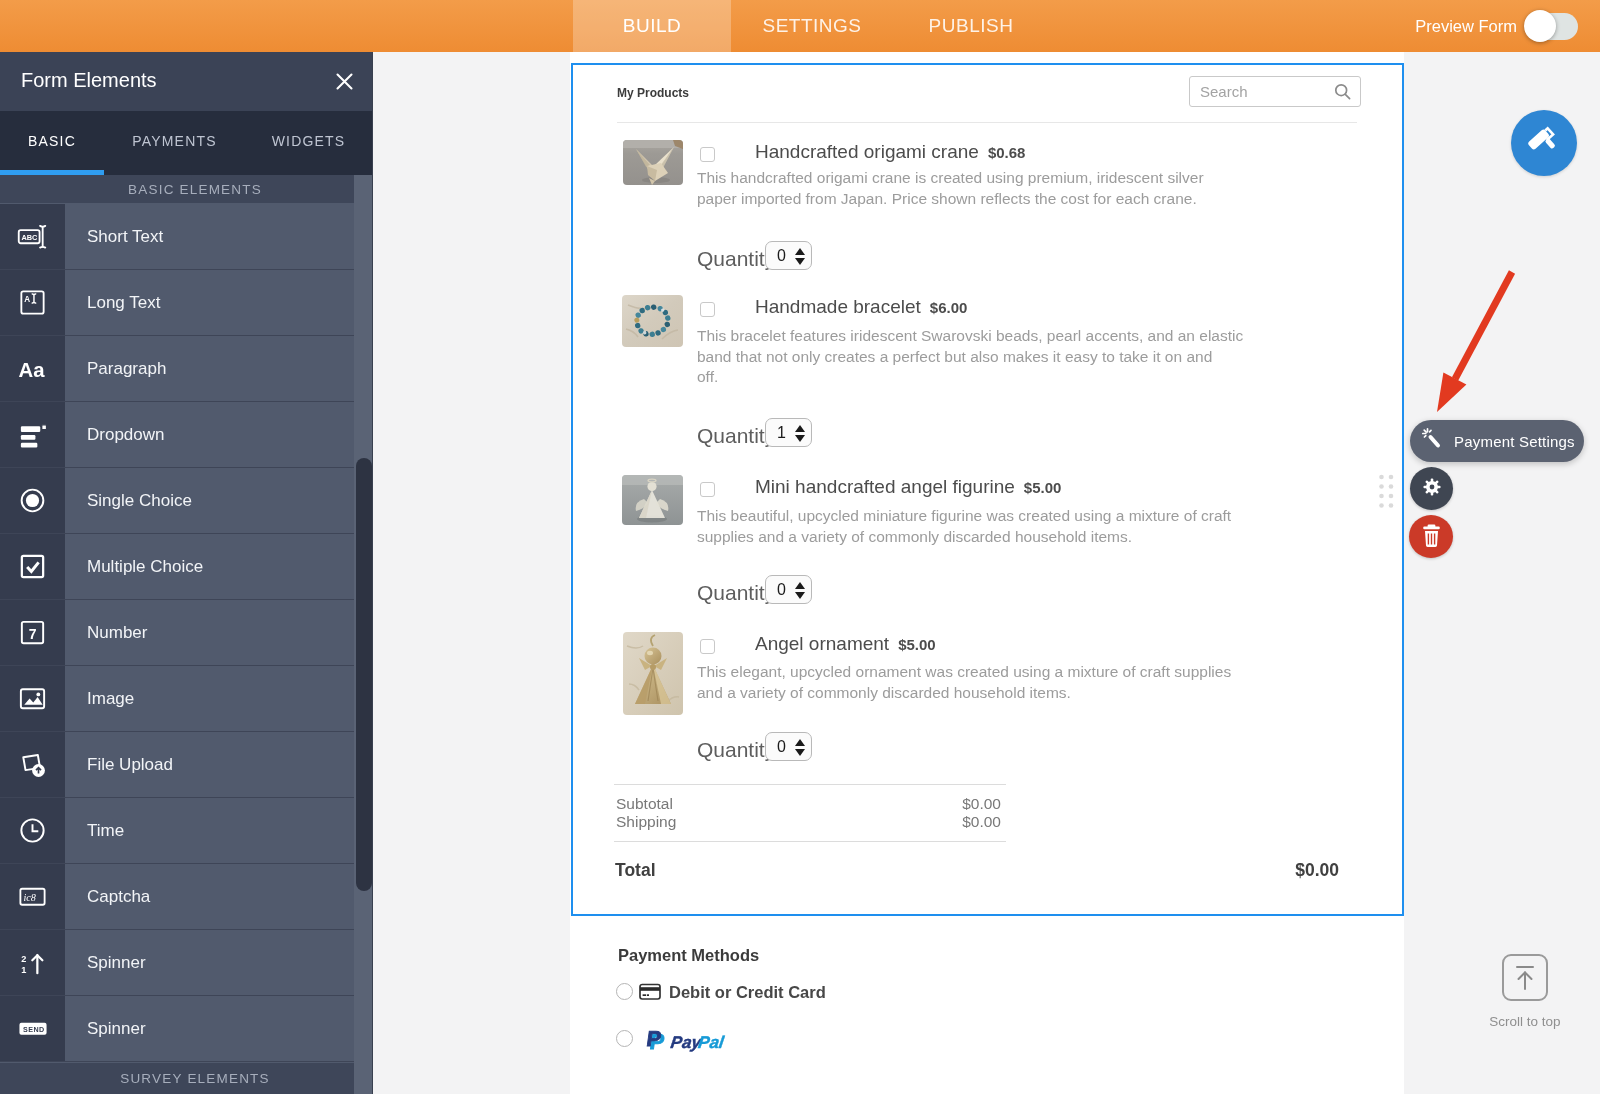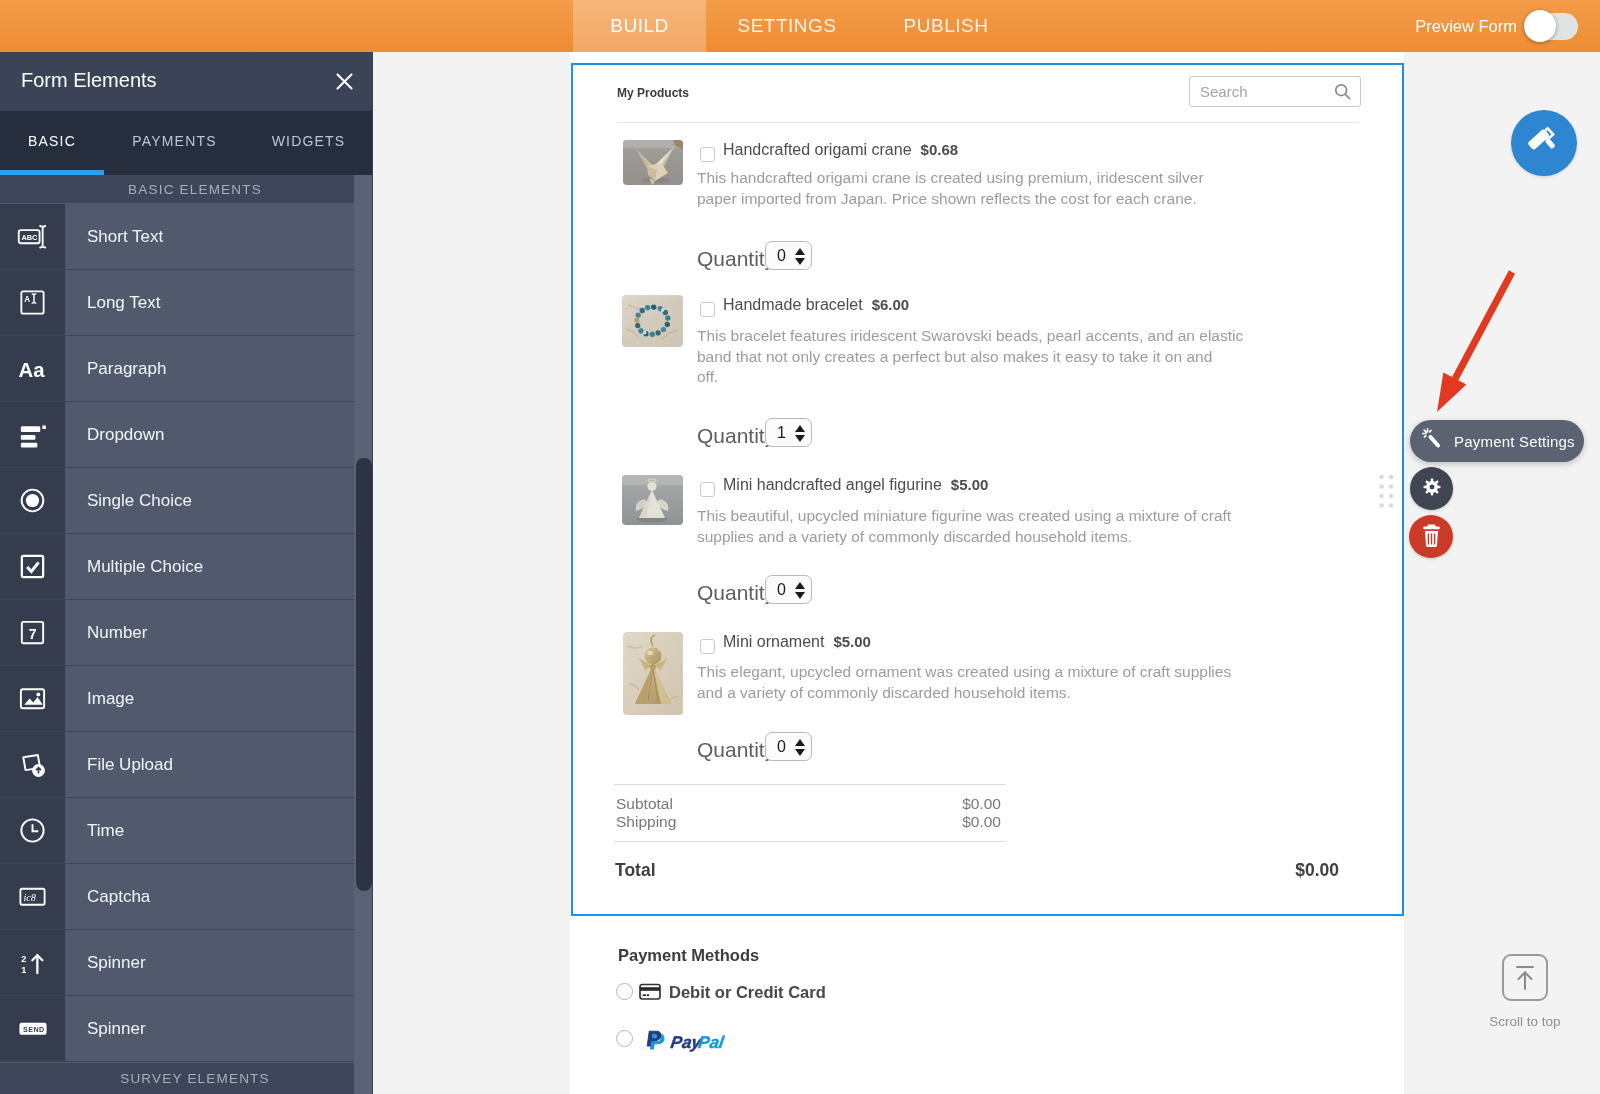--- a/index.html
+++ b/index.html
@@ -57,21 +57,21 @@
     font-size:15px; color:#444; font-family:"Liberation Sans",sans-serif; background:transparent; }
   #search-input::placeholder { color:#a3a3a3; }
   #search-icon { position:absolute; right:8px; top:6px; }
   #header-divider { position:absolute; left:617px; top:122px; width:740px; height:1px; background:#e7e7e7; }
 
   .product { position:absolute; left:622px; width:745px; }
   .product .pimg { position:absolute; border-radius:4px; overflow:hidden; }
   .product .cb { position:absolute; left:78px; width:15px; height:15px; border:1.5px solid #c9c9c9;
     border-radius:3px; background:#fff; cursor:pointer; }
   .product .ptitle { position:absolute; left:101px; top:1px; white-space:nowrap; }
-  .product .pname { font-size:16px; color:#4c4c4c; }
+  .product .pname { font-size:19px; color:#4c4c4c;margin-left:32px; }
   .product .pprice { font-size:15px; font-weight:bold; color:#4c4c4c; margin-left:9px; }
   .product .pdesc { position:absolute; left:75px; font-size:15.5px; line-height:20.5px; color:#9c9c9c; width:680px; }
   .product .qty-row { position:absolute; left:75px; }
   .qty-label { position:absolute; left:0; top:6px; font-size:21px; color:#5e5e5e; }
   .stepper { position:absolute; left:68px; top:0; width:47px; height:29px; border:1.5px solid #b9b9b9;
     border-radius:7px; background:#fbfbfb; cursor:pointer; }
   .stepper .num { position:absolute; left:11px; top:5px; font-size:16px; color:#1c1c1c; }
   .stepper .arrows { position:absolute; right:6px; top:6px; }
   .tri-up { width:0; height:0; border-left:5px solid transparent; border-right:5px solid transparent;
     border-bottom:7px solid #1a1a1a; margin-bottom:3px; }
@@ -112,21 +112,21 @@
   #scroll-top { position:absolute; left:1480px; top:954px; width:90px; text-align:center; cursor:pointer; z-index:10; }
   #scroll-top .box { width:46px; height:47px; border:2px solid #9a9a9a; border-radius:9px; margin:0 auto;
     display:flex; align-items:center; justify-content:center; background:transparent; }
   #scroll-top .st-label { margin-top:13px; font-size:13.5px; color:#8f8f8f; }
 </style>
 </head>
 <body>
 
 <header id="topbar">
   <nav id="nav-tabs">
-    <div class="nav-tab active" style="width:133px">BUILD</div>
+    <div class="nav-tab active" style="width:158px">BUILD</div>
     <div class="nav-tab" style="width:162px">SETTINGS</div>
     <div class="nav-tab" style="width:156px">PUBLISH</div>
   </nav>
   <div id="preview-wrap">
     <span id="preview-label">Preview Form</span>
     <div id="preview-toggle">
       <div class="knob"></div>
     </div>
   </div>
 </header>
@@ -440,21 +440,21 @@
     <ellipse cx="27" cy="21" rx="3" ry="2.2" fill="#e8dcba" opacity="0.85"></ellipse>
     <path d="M30 33 L12 72 L48 72 Z" fill="url(#gold)"></path>
     <path d="M30 33 L22 72 L12 72 Z" fill="#b89d69" opacity="0.9"></path>
     <path d="M30 33 L38 72 L48 72 Z" fill="#dcca9c" opacity="0.75"></path>
     <path d="M30 36 L25 69 M30 36 L35 69" stroke="#9d8455" stroke-width="1.2" opacity="0.7"></path>
     <path d="M29 34 L16 26 L22 38 Z" fill="#c9b380"></path>
     <path d="M31 34 L44 26 L38 38 Z" fill="#c9b380"></path>
     <circle cx="30" cy="35" r="3" fill="#b69c66"></circle>
   </svg></div>
       <div class="cb" style="top: 7px;"></div>
-      <div class="ptitle"><span class="pname">Mini ornament</span><span class="pprice">$5.00</span></div>
+      <div class="ptitle"><span class="pname">Angel ornament</span><span class="pprice">$5.00</span></div>
       <div class="pdesc" style="top: 30px;">This elegant, upcycled ornament was created using a mixture of craft supplies<br>and a variety of commonly discarded household items.</div>
       <div class="qty-row" style="top: 100px;">
         <span class="qty-label">Quantity</span>
         <div class="stepper">
           <span class="num">0</span>
           <div class="arrows">
             <div class="tri-up"></div>
             <div class="tri-dn"></div>
           </div>
         </div>

